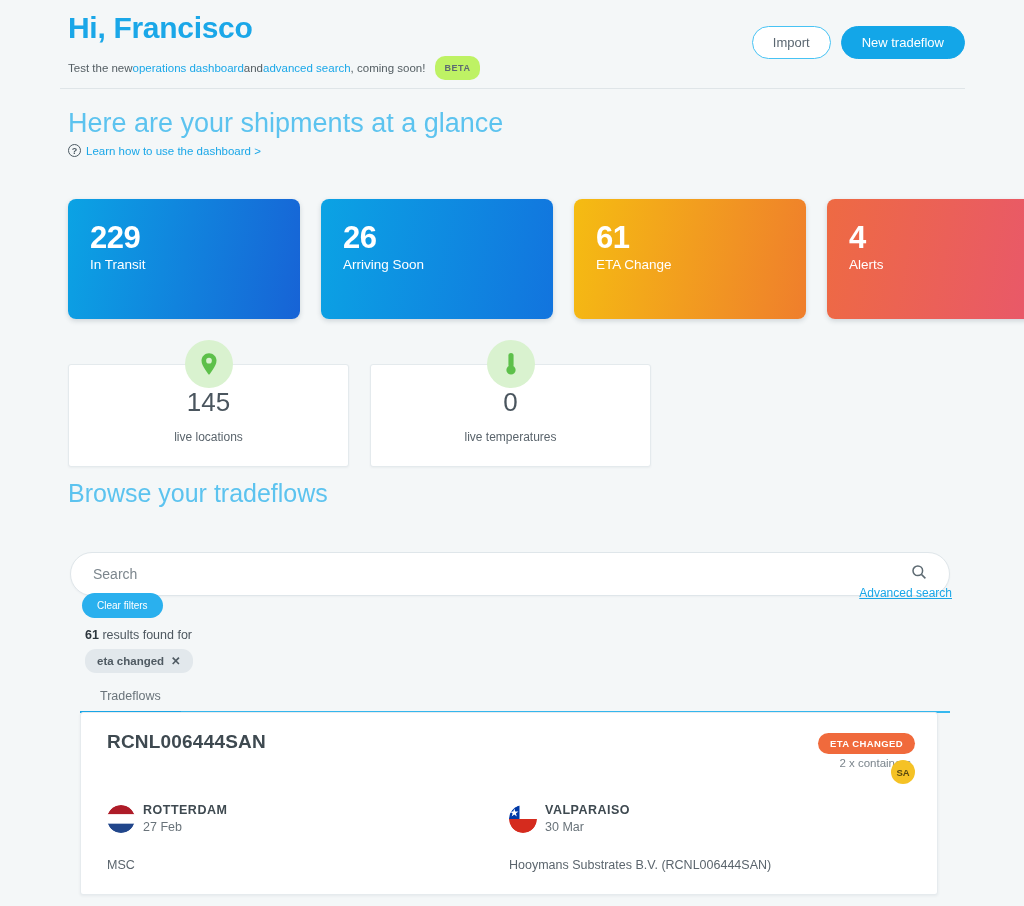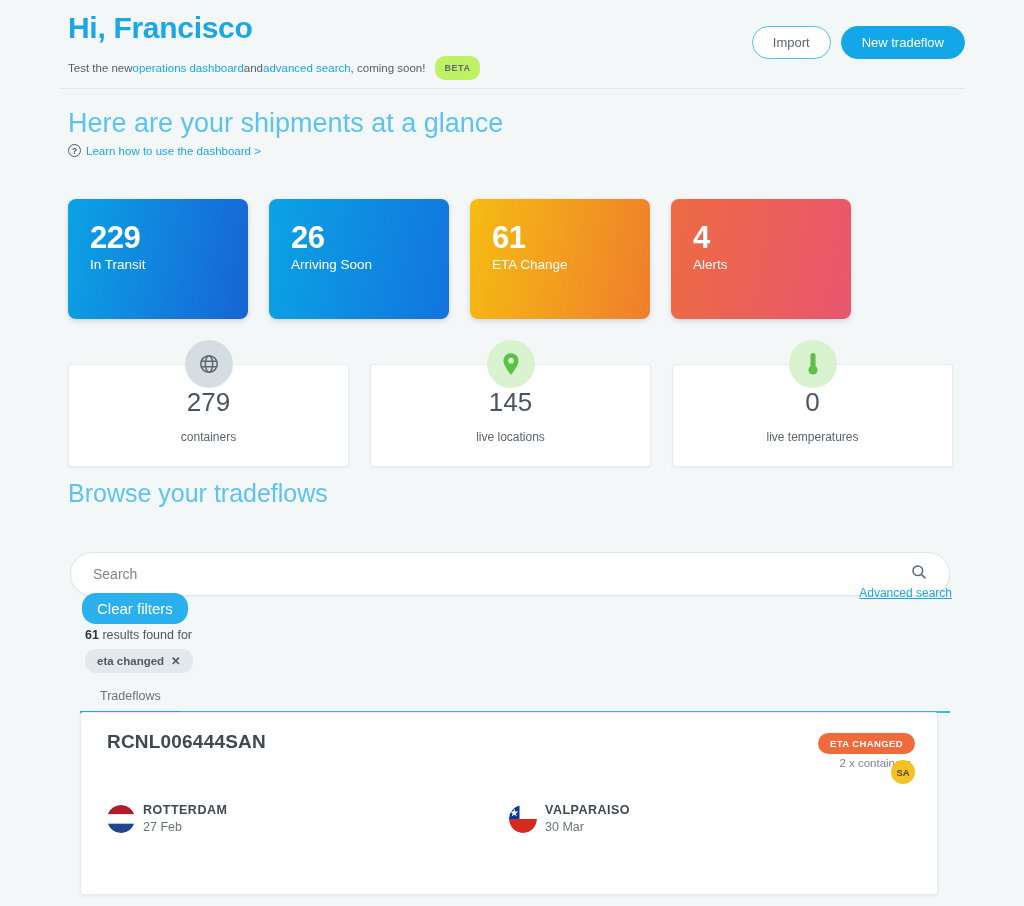--- a/index.html
+++ b/index.html
@@ -63,21 +63,21 @@
     font-size: 9px; font-weight: bold; line-height: 10px;
     display: flex; align-items: center; justify-content: center;
   }
 
   
   .kpis {
     position: absolute; left: 68px; top: 199px;
     display: flex; gap: 21px;
   }
   .kpi {
-    width: 180px; height: 120px; border-radius: 8px;
+    width: 232px; height: 120px; border-radius: 8px;
     padding: 22px 0 0 22px; color: #fff;
     box-shadow: 0 2px 5px rgba(40,60,80,0.18);
   }
   .kpi-num { font-size: 31px; font-weight: bold; line-height: 34px; letter-spacing: -0.5px; }
   .kpi-label { font-size: 13.5px; margin-top: 2px; }
 
   
   .stats {
     position: absolute; left: 68px; top: 340px;
     display: flex; gap: 21px;
@@ -116,21 +116,21 @@
     font-size: 14px; color: #5b666e;
   }
   .search-input::placeholder { color: #7c868d; }
   .adv-search {
     position: absolute; right: 72px; top: 586px;
     font-size: 12px; color: #1aa7e8;
     text-decoration: underline; cursor: pointer;
   }
   .clear-filters {
     position: absolute; left: 82px; top: 593px;
-    background: #2ab0ee; color: #fff; font-size: 15px;
+    background: #2ab0ee; color: #fff; font-size: 10px;
     border: none; border-radius: 14px; padding: 7px 15px; cursor: pointer;
   }
   .results-line {
     position: absolute; left: 85px; top: 628px;
     font-size: 12.5px; color: #4d575f;
   }
   .results-line b { color: #2c363d; }
   .chip {
     position: absolute; left: 85px; top: 649px;
     background: #e2e8ec; color: #4f5a62;
@@ -225,33 +225,20 @@
       <div class="kpi-num">61</div>
       <div class="kpi-label">ETA Change</div>
     </div>
     <div class="kpi" style="background:linear-gradient(100deg,#ee6a43 0%,#e8566e 100%)">
       <div class="kpi-num">4</div>
       <div class="kpi-label">Alerts</div>
     </div>
   </div>
 
   <div class="stats">
-    <div class="stat-wrap">
-      <div class="stat-card">
-        <div class="stat-num">279</div>
-        <div class="stat-label">containers</div>
-      </div>
-      <div class="stat-badge" style="background:#d6dde2">
-        <svg width="22" height="22" viewBox="0 0 24 24" fill="none" stroke="#5d6a72" stroke-width="1.7">
-          <circle cx="12" cy="12" r="9"></circle>
-          <ellipse cx="12" cy="12" rx="4" ry="9"></ellipse>
-          <path d="M3 9h18M3 15h18"></path>
-        </svg>
-      </div>
-    </div>
     <div class="stat-wrap">
       <div class="stat-card">
         <div class="stat-num">145</div>
         <div class="stat-label">live locations</div>
       </div>
       <div class="stat-badge" style="background:#d9f2cf">
         <svg width="20" height="24" viewBox="0 0 24 28" fill="#5dc04a">
           <path d="M12 1C7 1 3 5 3 10c0 6.5 9 17 9 17s9-10.5 9-17c0-5-4-9-9-9z"></path>
           <circle cx="12" cy="10" r="3.4" fill="#d9f2cf"></circle>
         </svg>
@@ -340,15 +327,19 @@
             </svg>
           </span>
           <span>
             <div class="port-name">VALPARAISO</div>
             <div class="port-date">30 Mar</div>
           </span>
         </div>
       </div>
     </div>
 
+    <div class="foot-row">
+      <div class="foot-col">MSC</div>
+      <div class="foot-col">Hooymans Substrates B.V. (RCNL006444SAN)</div>
+    </div>
   </div>
 
 </div>
 
 </body></html>

